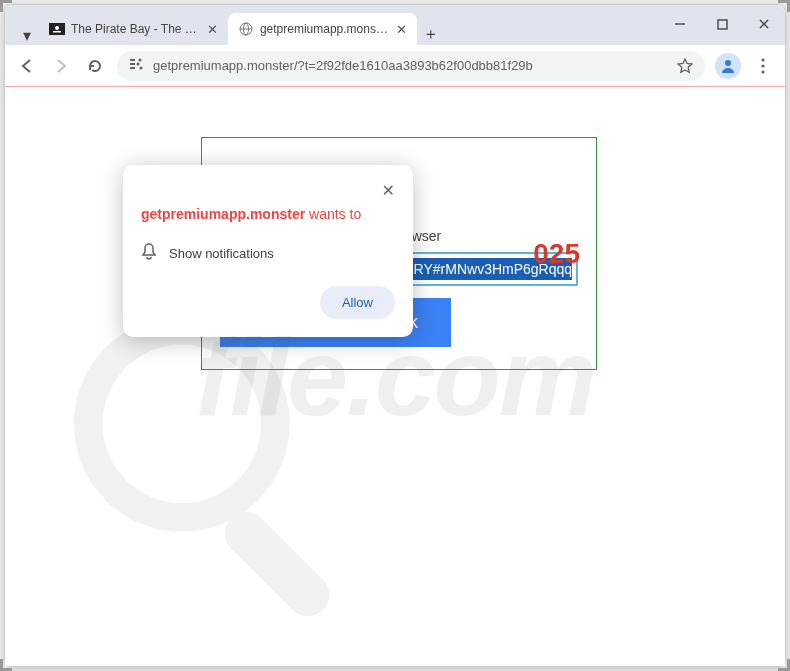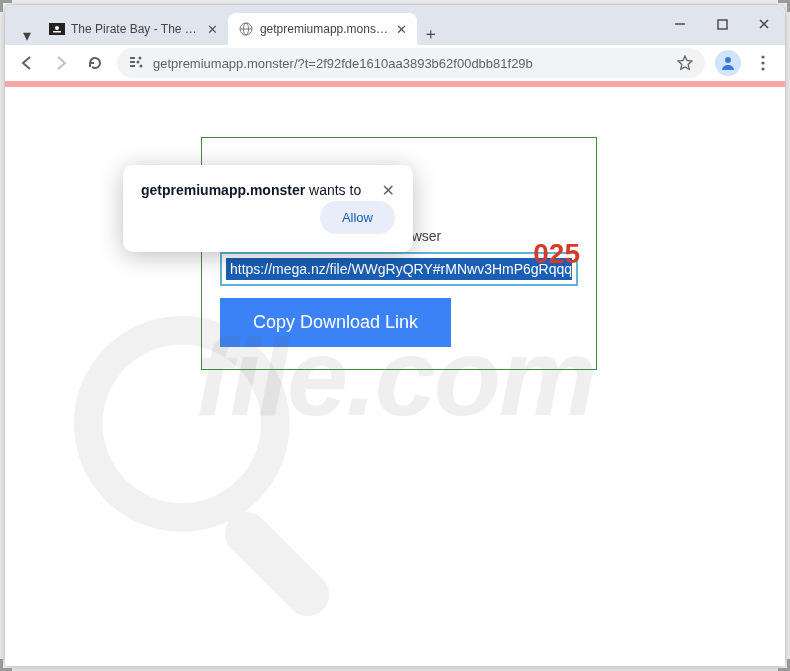--- a/index.html
+++ b/index.html
@@ -12,39 +12,39 @@
 
 .tabs { display: flex; align-items: flex-end; height: 40px; padding: 6px 8px 0 10px; background: #dfe4ed; border-radius: 8px 8px 0 0; }
 .tab { display: flex; align-items: center; height: 32px; padding: 0 10px; font-size: 12px; color: #444; border-radius: 8px 8px 0 0; gap: 6px; max-width: 200px; }
 .tab.active { background: #fff; }
 .tab.inactive { background: transparent; }
 .tab-title { white-space: nowrap; overflow: hidden; text-overflow: ellipsis; max-width: 130px; }
 .tab-close { color: #555; font-size: 13px; }
 .tab-fav { width: 16px; height: 16px; display: inline-flex; align-items: center; justify-content: center; }
 .new-tab { width: 28px; text-align: center; color: #444; font-size: 16px; }
 
-.toolbar { display: flex; align-items: center; height: 42px; padding: 0 10px; gap: 10px; background: #fff; border-bottom: 6px solid #fca5a5; }
+.toolbar { display: flex; align-items: center; height: 42px; padding: 0 10px; gap: 10px; background: #fff; border-bottom: 1px solid #fca5a5; }
 .tbtn { width: 24px; height: 24px; display: flex; align-items: center; justify-content: center; color: #5f6368; border-radius: 50%; }
 .tbtn.disabled { opacity: 0.4; }
 .addr { flex: 1; display: flex; align-items: center; height: 30px; background: #f1f3f4; border-radius: 15px; padding: 0 12px; font-size: 13px; color: #5f6368; gap: 8px; }
 .addr-text { flex: 1; white-space: nowrap; overflow: hidden; }
 .addr-end { display: flex; gap: 10px; }
 .avatar { width: 26px; height: 26px; border-radius: 50%; background: #cfe3fb; display: flex; align-items: center; justify-content: center; }
 
 .content { flex: 1; position: relative; background: #fff; }
 .card { position: absolute; left: 196px; top: 50px; width: 396px; border: 1px solid #3b8f3b; padding: 90px 18px 22px 18px; }
 .red-num { position: absolute; right: 16px; top: 100px; font-size: 28px; font-weight: 700; color: #d63a2a; }
 .instr { font-size: 14px; color: #444; margin-bottom: 8px; }
 .url-box { border: 2px solid #60b3d6; padding: 4px; background: #fff; margin-bottom: 12px; }
 .url-inner { background: #1a5fb4; color: #fff; padding: 3px 4px; font-size: 14px; white-space: nowrap; overflow: hidden; }
 .copy-btn { background: #3b82f6; color: #fff; border: none; padding: 14px 33px; font-size: 18px; cursor: pointer; }
 
 .perm { position: absolute; left: 118px; top: 78px; width: 290px; background: #fff; border-radius: 10px; box-shadow: 0 4px 24px rgba(0,0,0,0.25); padding: 16px 18px 18px 18px; }
 .perm-head { display: flex; justify-content: space-between; align-items: flex-start; }
-.perm-title { font-size: 14px; color: #0f172a; line-height: 1.4; }
+.perm-title { font-size: 14px; color: #ef4444; line-height: 1.4; margin-top: 24px; }
 .perm-title b { font-weight: 600; }
 .perm-close { color: #5f6368; font-size: 16px; }
 .perm-row { display: flex; align-items: center; gap: 12px; margin: 18px 0 22px 0; font-size: 13px; color: #3c4043; }
 .perm-actions { display: flex; justify-content: flex-end; gap: 11px; }
 .pill { background: #e8edf9; border: none; border-radius: 18px; padding: 9px 22px; font-size: 13px; color: #1a5fb4; cursor: pointer; font-weight: 500; }
 
 .watermark { position: absolute; inset: 0; display: flex; align-items: center; justify-content: center; pointer-events: none; opacity: 0.09; }
 .watermark-txt { font-size: 110px; font-weight: 700; color: #555; font-style: italic; letter-spacing: -2px; }
 .wm-mag { position: absolute; left: 40px; top: 200px; width: 360px; height: 360px; opacity: 0.05; pointer-events: none; }
 .corner { position: absolute; border-top: 3px solid #999; border-left: 3px solid #999; width: 12px; height: 12px; pointer-events: none; }
@@ -166,20 +166,27 @@
         <div class="url-inner">https://mega.nz/file/WWgRyQRY#rMNwv3HmP6gRqqq</div>
       </div>
       <button class="copy-btn">Copy Download Link</button>
     </div>
 
     <div class="perm">
       <div class="perm-head">
         <div class="perm-title"><b>getpremiumapp.monster</b><span> wants to</span></div>
         <span class="perm-close">✕</span>
       </div>
+      <div class="perm-row">
+        <span><svg width="16" height="18">
+              <path d="M8 1a4 4 0 0 1 4 4v4l2 3H2l2-3V5a4 4 0 0 1 4-4z" fill="none" stroke="#5f6368" stroke-width="1.5"></path>
+              <path d="M6 14a2 2 0 0 0 4 0" fill="none" stroke="#5f6368" stroke-width="1.5"></path>
+            </svg></span>
+        <span>Show notifications</span>
+      </div>
       <div class="perm-actions">
         <button class="pill">Allow</button>
       </div>
     </div>
 
     <div class="watermark">
       <div class="watermark-txt">file.com</div>
     </div>
 
   </div>

